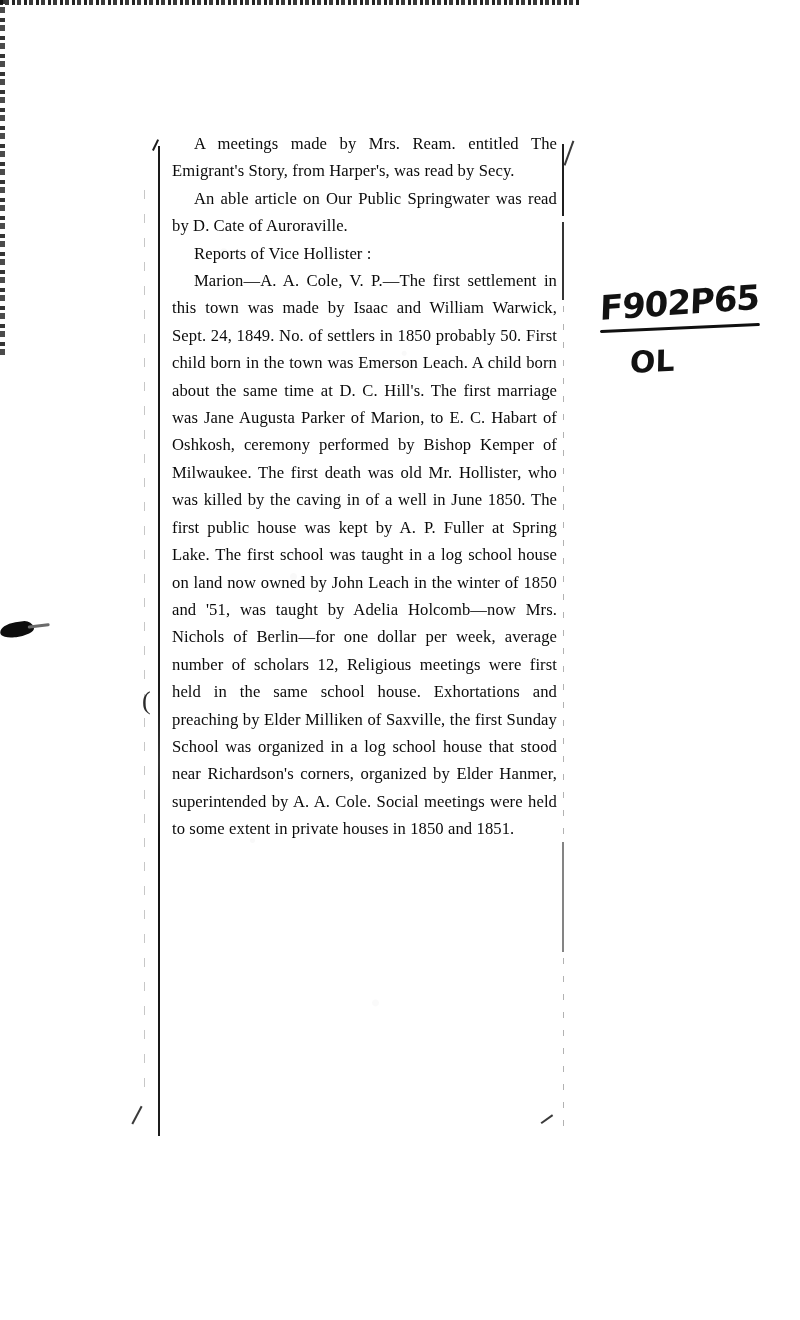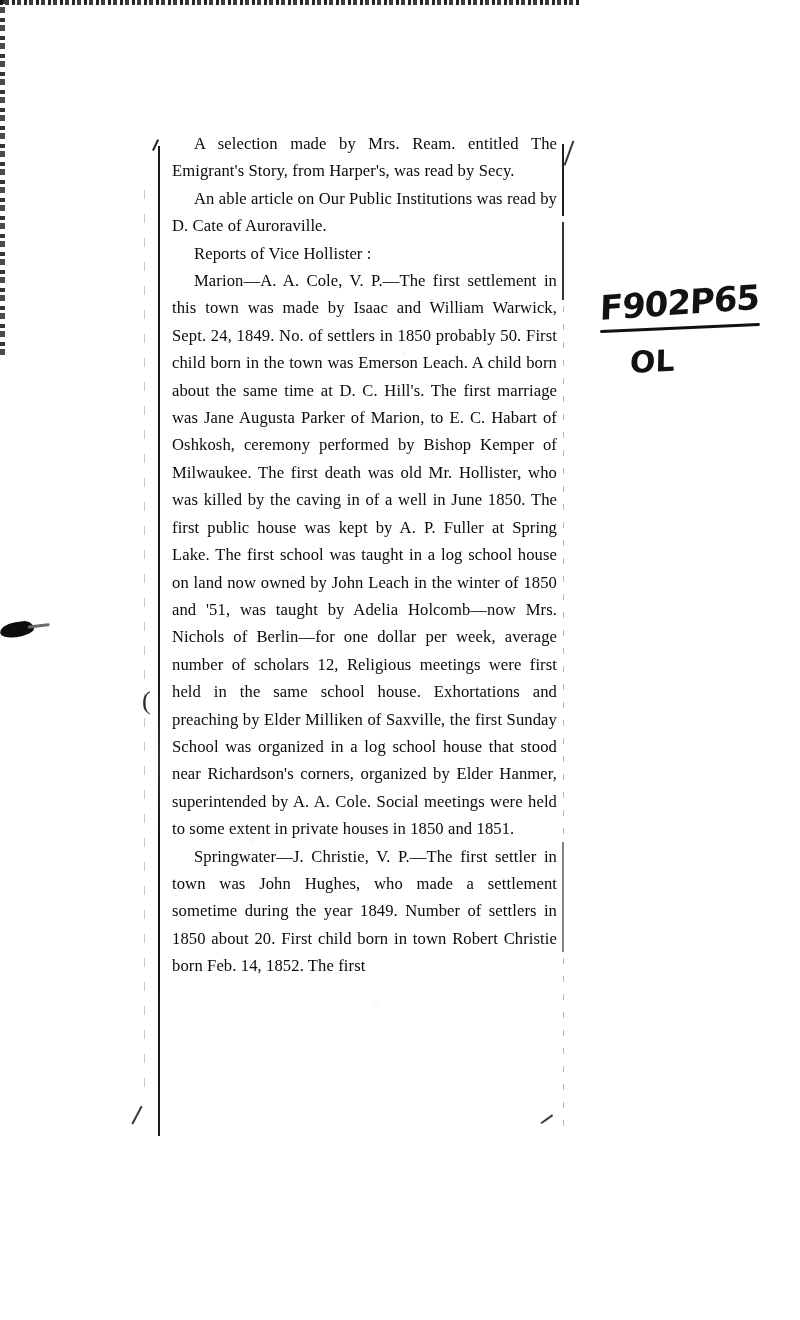--- a/index.html
+++ b/index.html
@@ -247,25 +247,24 @@
     <div class="rule-right rr2"></div>
     <div class="rule-right rr3"></div>
     <div class="rr-faint rrf1"></div>
     <div class="rr-faint rrf2"></div>
 
     <div class="tick-tr"></div>
     <div class="tick-br"></div>
     <div class="tick-bl"></div>
 
     <div class="column-text">
-      <p>A selection made by Mrs. Ream. entitled The Emigrant's Story, from Harper's, was read by Secy.</p>
-      <p>An able article on Our Public Institutions was read by D. Cate of Auroraville.</p>
+      <p>A meetings made by Mrs. Ream. entitled The Emigrant's Story, from Harper's, was read by Secy.</p>
+      <p>An able article on Our Public Springwater was read by D. Cate of Auroraville.</p>
       <p>Reports of Vice Hollister :</p>
       <p>Marion—A. A. Cole, V. P.—The first settlement in this town was made by Isaac and William Warwick, Sept. 24, 1849. No. of settlers in 1850 probably 50. First child born in the town was Emerson Leach. A child born about the same time at D. C. Hill's. The first marriage was Jane Augusta Parker of Marion, to E. C. Habart of Oshkosh, ceremony performed by Bishop Kemper of Milwaukee. The first death was old Mr. Hollister, who was killed by the caving in of a well in June 1850. The first public house was kept by A. P. Fuller at Spring Lake. The first school was taught in a log school house on land now owned by John Leach in the winter of 1850 and '51, was taught by Adelia Holcomb—now Mrs. Nichols of Berlin—for one dollar per week, average number of scholars 12, Religious meetings were first held in the same school house. Exhortations and preaching by Elder Milliken of Saxville, the first Sunday School was organized in a log school house that stood near Richardson's corners, organized by Elder Hanmer, superintended by A. A. Cole. Social meetings were held to some extent in private houses in 1850 and 1851.</p>
-      <p>Springwater—J. Christie, V. P.—The first settler in town was John Hughes, who made a settlement sometime during the year 1849. Number of settlers in 1850 about 20. First child born in town Robert Christie born Feb. 14, 1852. The first</p>
     </div>
 
     <div class="mottle"></div>
   </div>
 
   <div id="call-number">
     <div class="call-line1">F902P65</div>
     <div class="call-underline"></div>
     <div class="call-line2">OL</div>
   </div>

